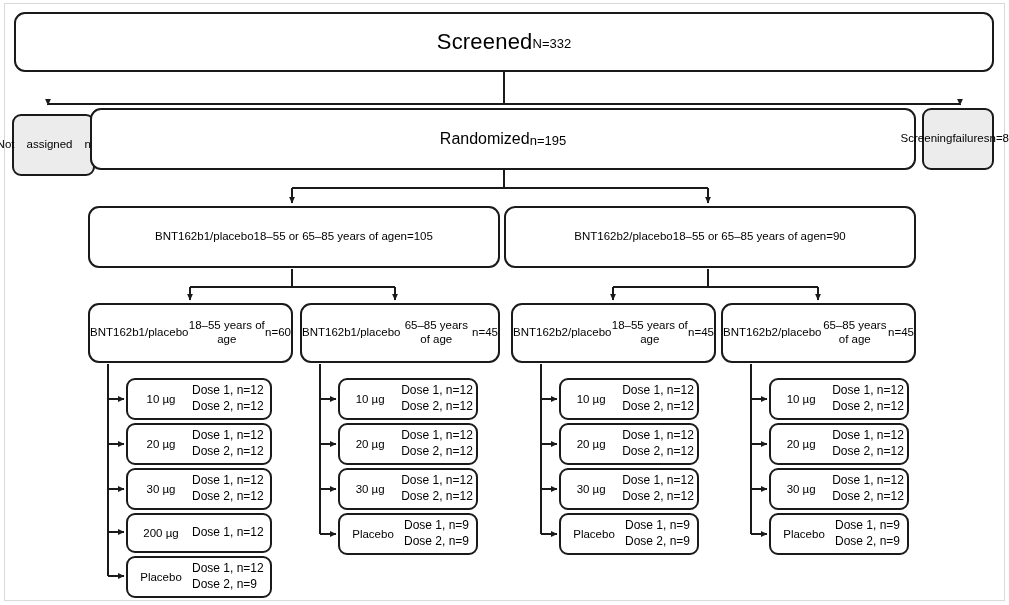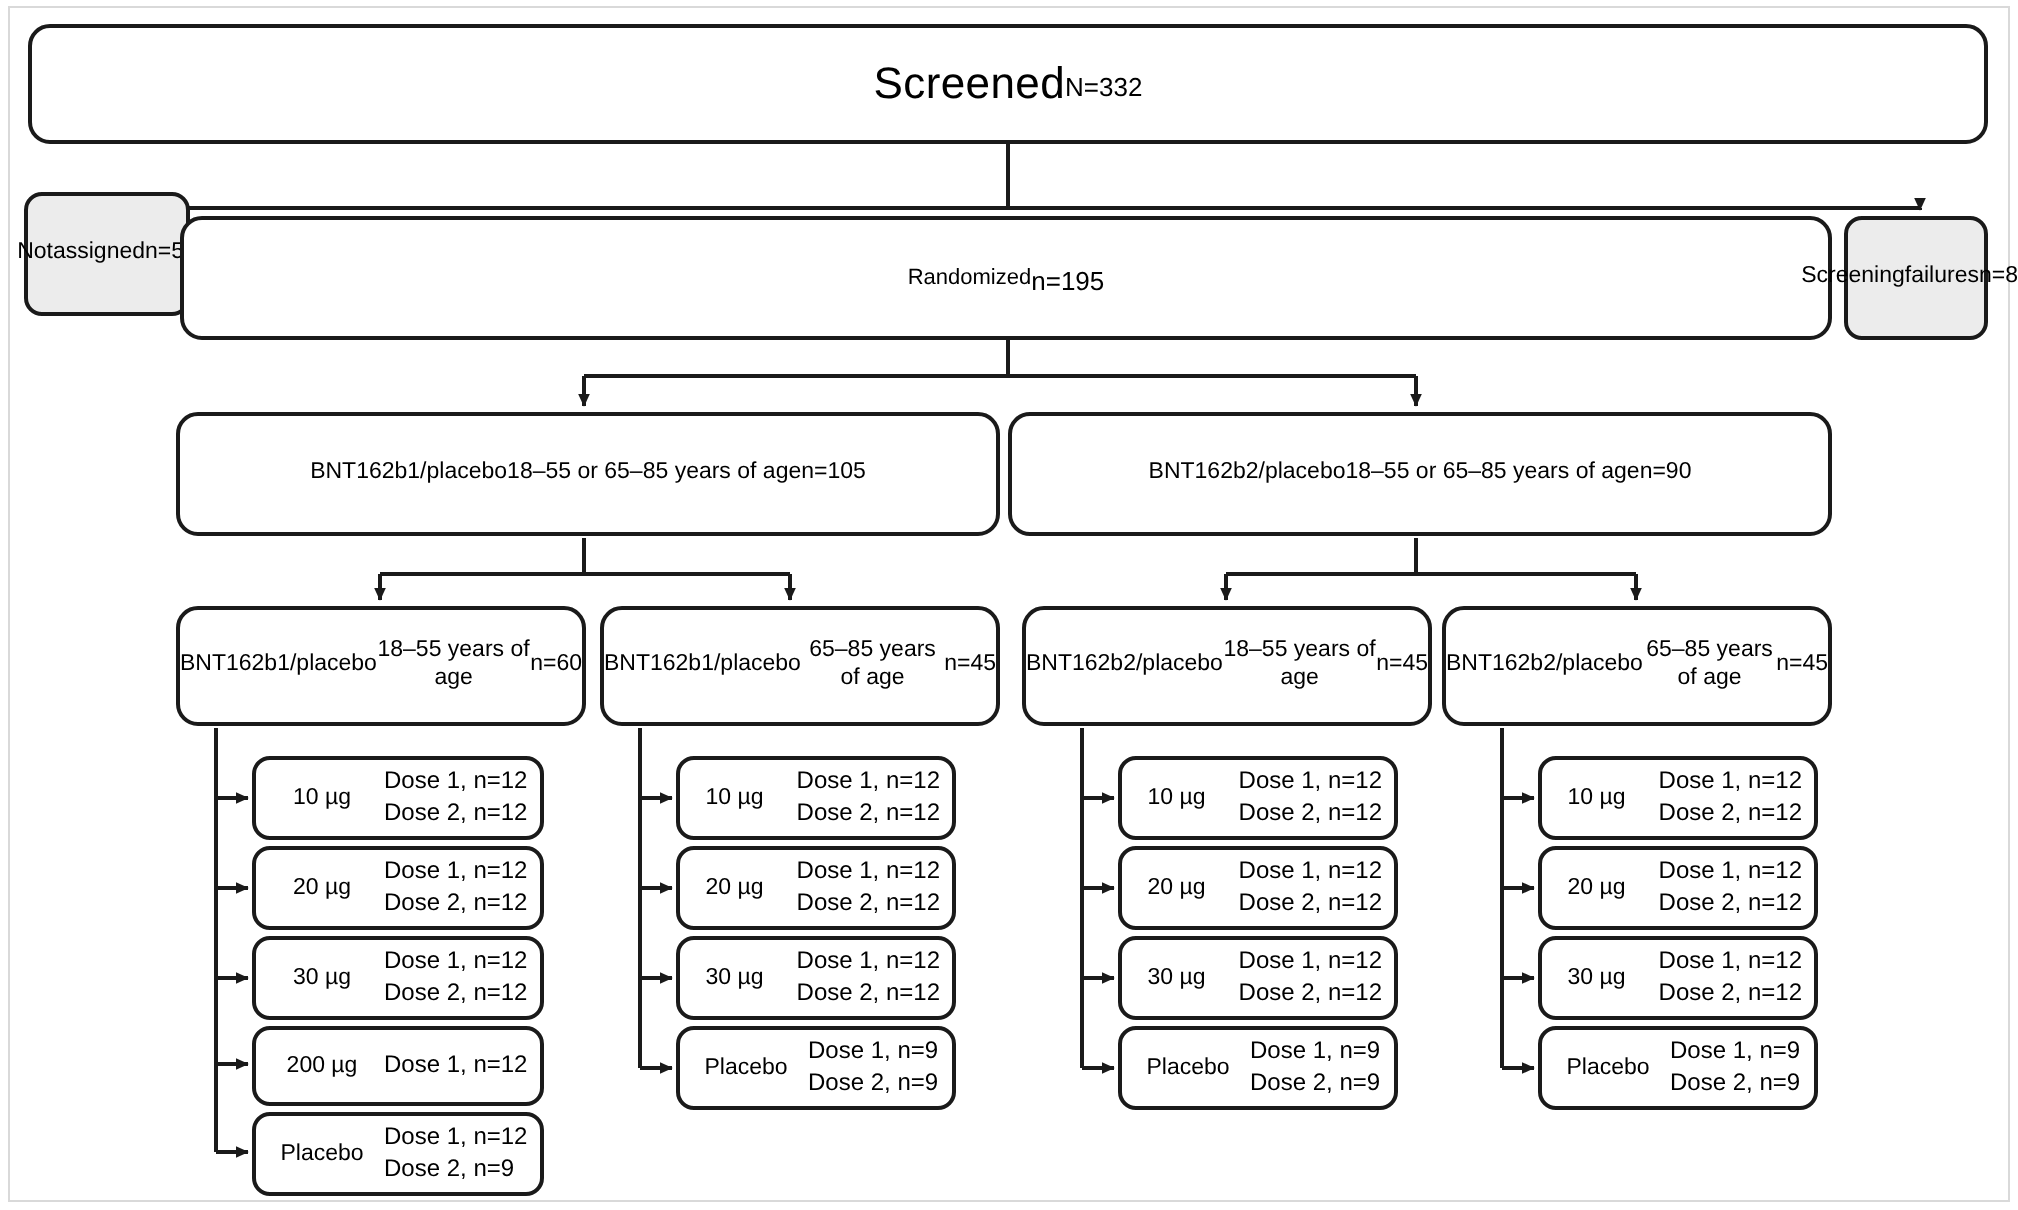--- a/index.html
+++ b/index.html
@@ -45,37 +45,37 @@
     justify-content: center;
     text-align: center;
     line-height: 1.18;
   }
   .box.gray {
     background: #ececec;
     border-radius: 9px;
   }
   .ttl-1 { font-size: 22px; letter-spacing: .2px; }
   .sub-1 { font-size: 13px; margin-top: 3px; }
-  .ttl-2 { font-size: 11px; }
+  .ttl-2 { font-size: 16px; }
   .sub-2 { font-size: 13px; margin-top: 3px; }
   .small-line { font-size: 11.5px; }
   .tier3-line { font-size: 11.5px; }
   .tier4-line { font-size: 11.5px; }
 
   
   .dose {
     position: absolute;
     box-sizing: border-box;
     border: 2px solid #1a1a1a;
     border-radius: 9px;
     background: #ffffff;
     display: flex;
     flex-direction: row;
     align-items: center;
-    justify-content: flex-end;
+    justify-content: center;
     padding: 0 6px 0 4px;
   }
   .dose .amt {
     flex: 0 0 auto;
     width: 58px;
     text-align: center;
     font-size: 11.5px;
     white-space: nowrap;
   }
   .dose .doses {
@@ -157,21 +157,21 @@
       <path d="M751,489 L767,489" marker-end="url(#arw)"></path>
       <path d="M751,534 L767,534" marker-end="url(#arw)"></path>
     </g>
   </svg>
 
   <div class="box" style="left:14px; top:12px; width:980px; height:60px;">
     <div class="ttl-1">Screened</div>
     <div class="sub-1">N=332</div>
   </div>
 
-  <div class="box gray" style="left:12px; top:96px; width:83px; height:62px;">
+  <div class="box gray" style="left:12px; top:114px; width:83px; height:62px;gap:12px;">
     <div class="small-line">Not</div>
     <div class="small-line">assigned</div>
     <div class="small-line">n=54</div>
   </div>
 
   <div class="box" style="left:90px; top:108px; width:826px; height:62px;">
     <div class="ttl-2">Randomized</div>
     <div class="sub-2">n=195</div>
   </div>
 

